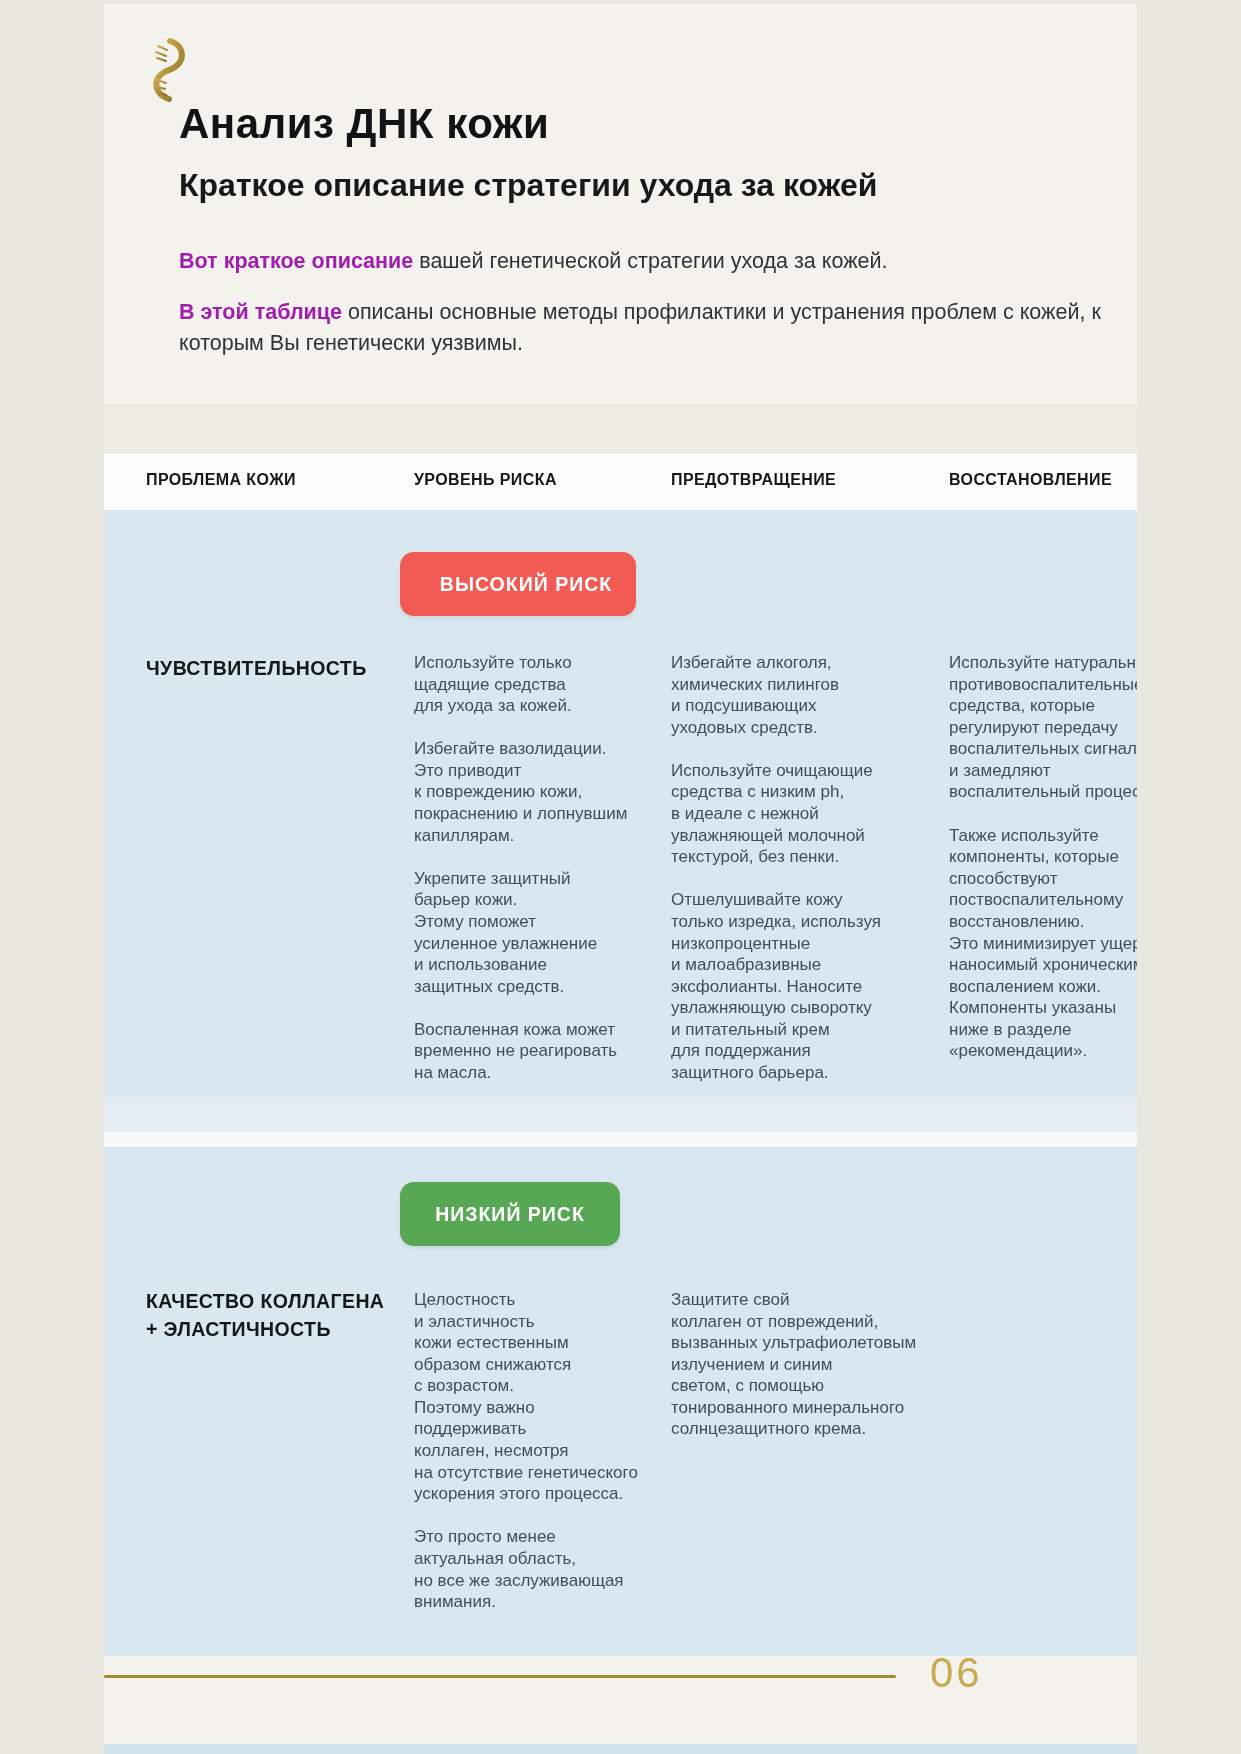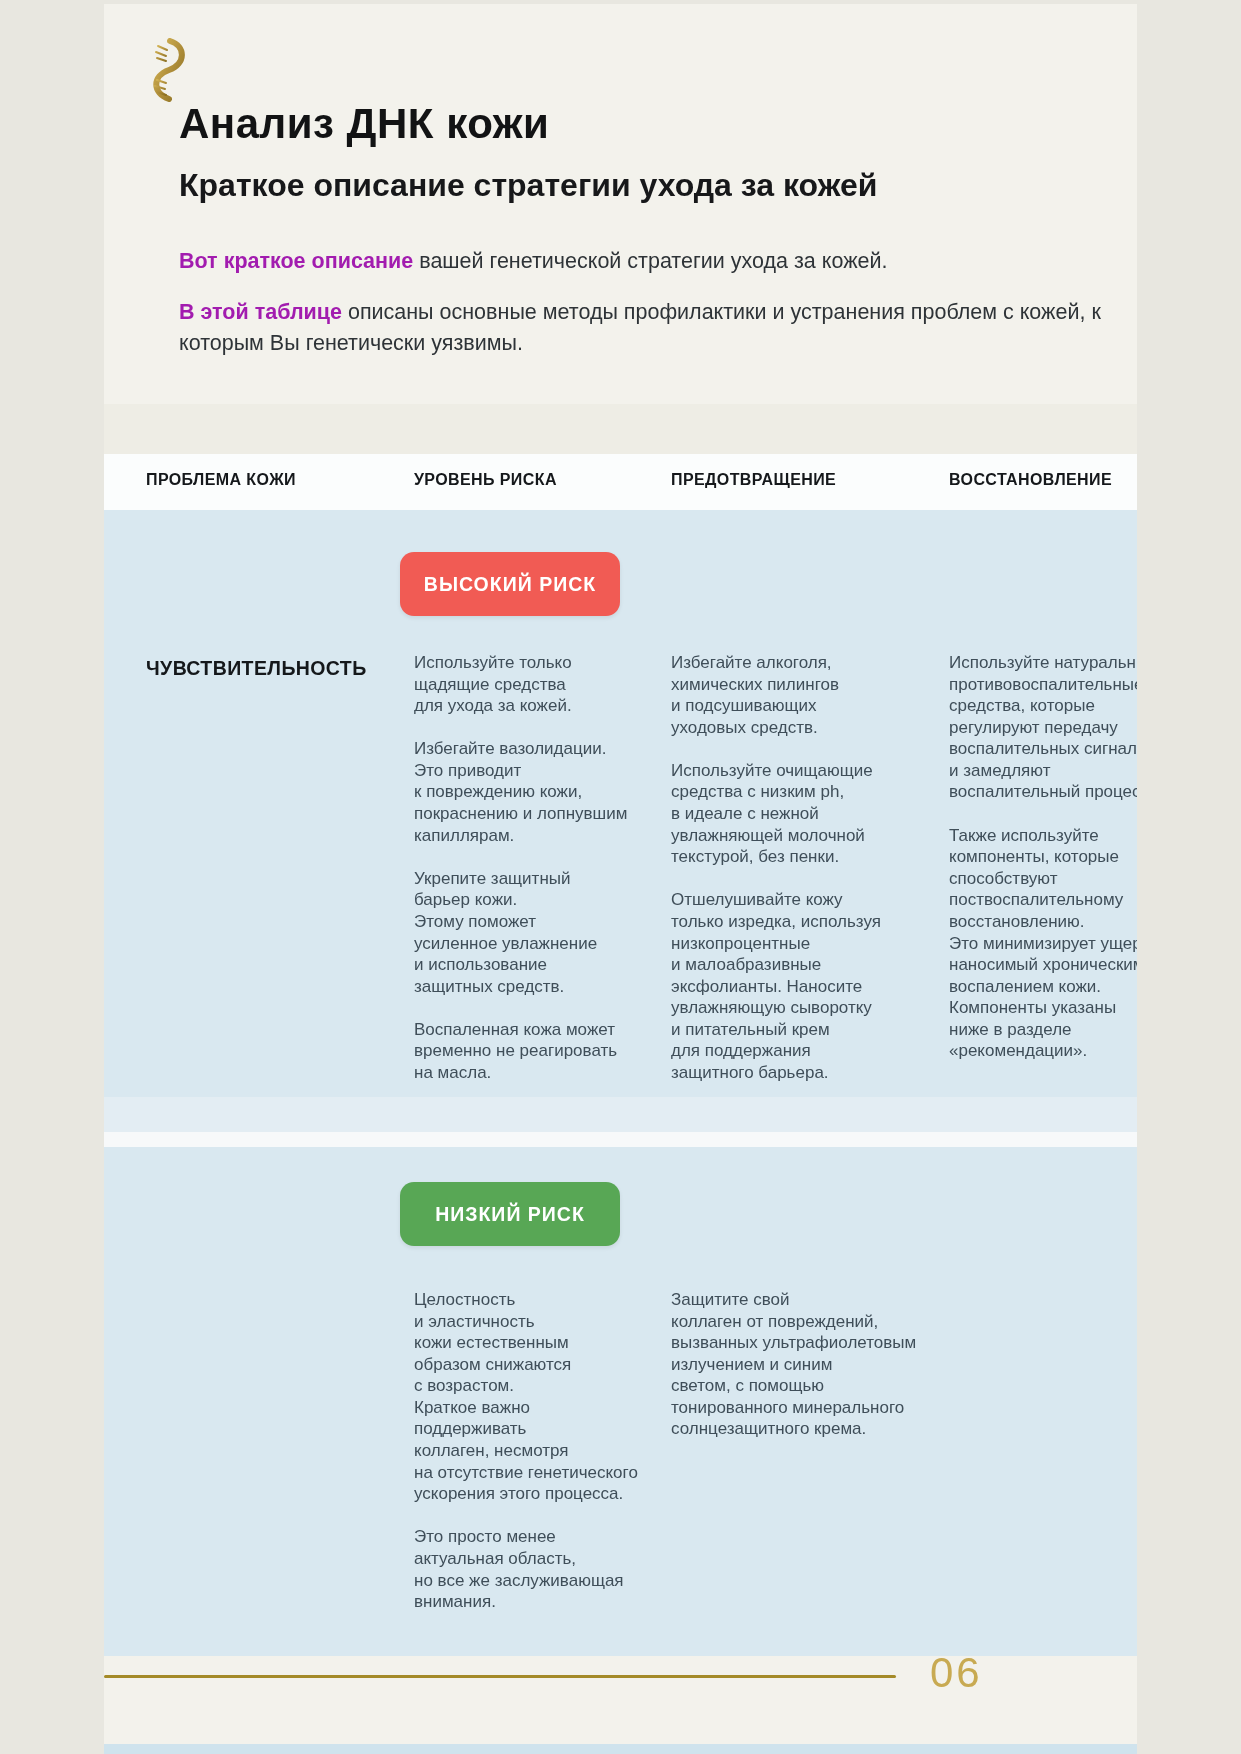--- a/index.html
+++ b/index.html
@@ -82,21 +82,21 @@
   <div class="band"></div>
 
   <div class="thead">
     <div class="th th-1">ПРОБЛЕМА КОЖИ</div>
     <div class="th th-2">УРОВЕНЬ РИСКА</div>
     <div class="th th-3">ПРЕДОТВРАЩЕНИЕ</div>
     <div class="th th-4">ВОССТАНОВЛЕНИЕ</div>
   </div>
 
   <div class="section section-1">
-    <div class="badge" style="background: rgb(241, 91, 84);">ВЫСОКИЙ РИСК</div>
+    <div class="badge" style="background: rgb(241, 91, 84); padding-left: 16px;">ВЫСОКИЙ РИСК</div>
     <div class="problem">ЧУВСТВИТЕЛЬНОСТЬ</div>
     <div class="cell cell-risk">Используйте только
 щадящие средства
 для ухода за кожей.
 
 Избегайте вазолидации.
 Это приводит
 к повреждению кожи,
 покраснению и лопнувшим
 капиллярам.
@@ -150,26 +150,28 @@
 Компоненты указаны
 ниже в разделе
 «рекомендации».</div>
   </div>
 
   <div class="strip"></div>
   <div class="gap"></div>
 
   <div class="section section-2">
     <div class="badge" style="background: rgb(88, 167, 85);">НИЗКИЙ РИСК</div>
+    <div class="problem">КАЧЕСТВО КОЛЛАГЕНА
++ ЭЛАСТИЧНОСТЬ</div>
     <div class="cell cell-risk">Целостность
 и эластичность
 кожи естественным
 образом снижаются
 с возрастом.
-Краткое важно
+Поэтому важно
 поддерживать
 коллаген, несмотря
 на отсутствие генетического
 ускорения этого процесса.
 
 Это просто менее
 актуальная область,
 но все же заслуживающая
 внимания.</div>
     <div class="cell cell-prev">Защитите свой

